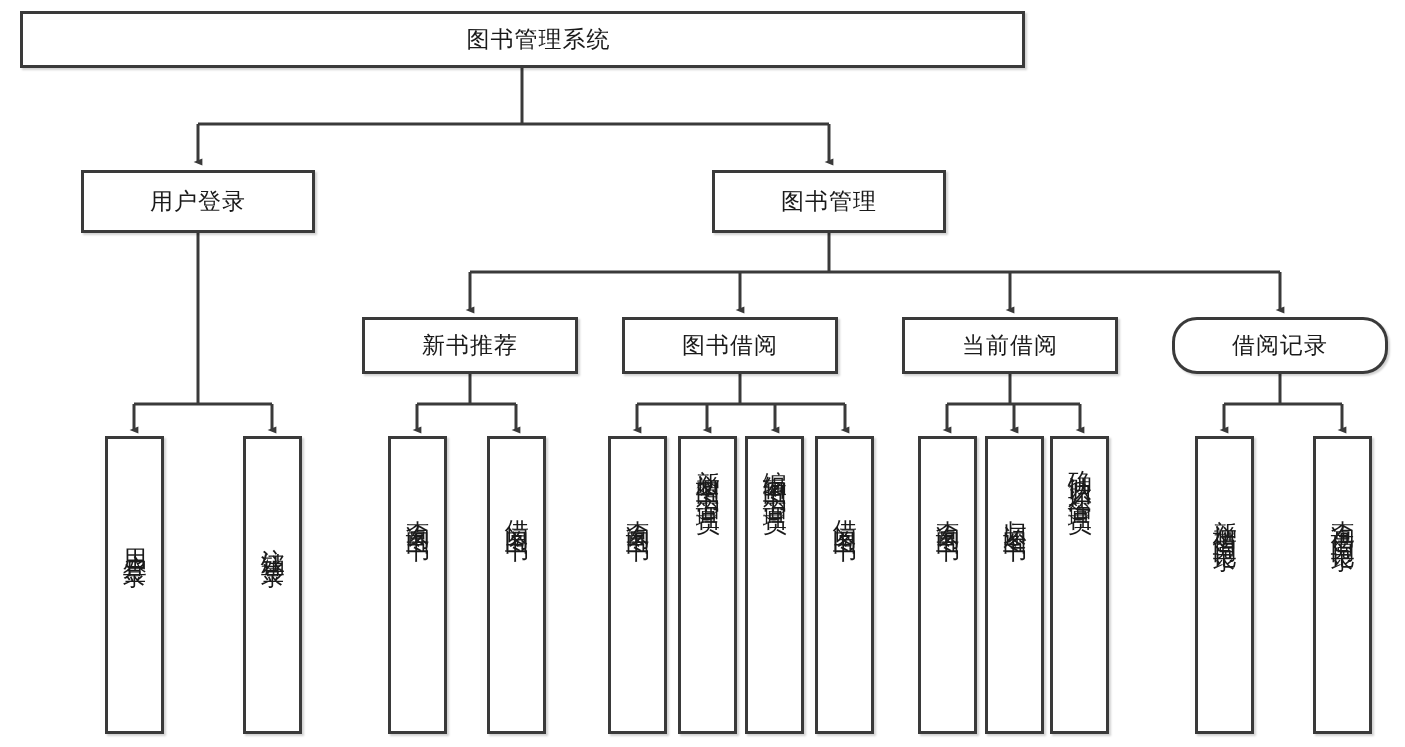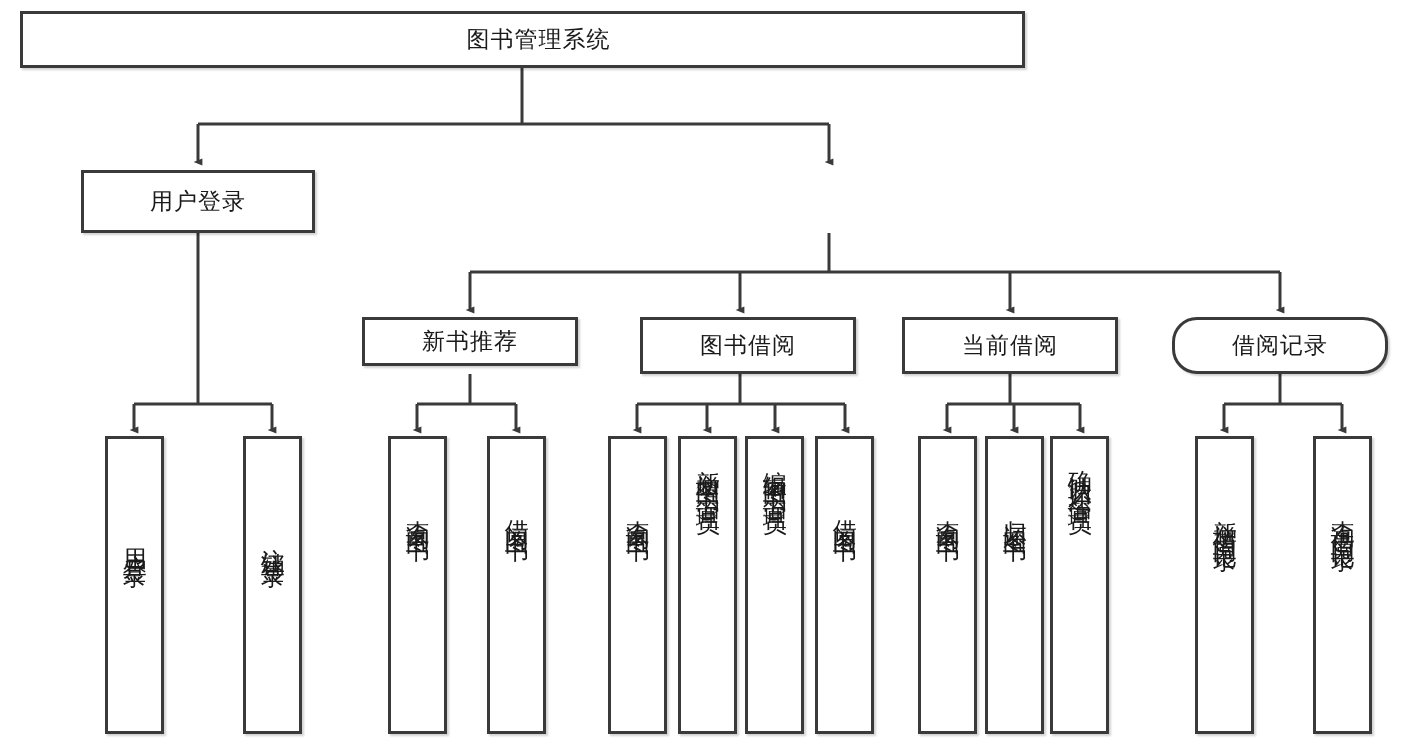--- a/index.html
+++ b/index.html
@@ -125,25 +125,28 @@
     </g>
   </svg>
 
   <div class="node horiz" style="left:20px; top:11px; width:1005px; height:57px;padding-left:32px;">
     <span>图书管理系统</span>
   </div>
 
   <div class="node horiz" style="left:81px; top:170px; width:234px; height:63px;">
     <span>用户登录</span>
   </div>
+  <div class="node horiz" style="left:712px; top:170px; width:234px; height:63px;">
+    <span>图书管理</span>
+  </div>
 
-  <div class="node horiz" style="left:362px; top:317px; width:216px; height:49px;text-align:right;">
+  <div class="node horiz" style="left:362px; top:317px; width:216px; height:57px;text-align:right;">
     <span>新书推荐</span>
   </div>
-  <div class="node horiz" style="left:640px; top:317px; width:216px; height:57px;">
+  <div class="node horiz" style="left:622px; top:317px; width:216px; height:57px;">
     <span>图书借阅</span>
   </div>
   <div class="node horiz" style="left:902px; top:317px; width:216px; height:57px;font-family:Liberation Serif, serif;">
     <span>当前借阅</span>
   </div>
   <div class="node horiz" style="left:1172px; top:317px; width:216px; height:57px;border-radius:25px;">
     <span>借阅记录</span>
   </div>
 
   <div class="node vert mid" style="left:105px; top:436px; width:59px; height:298px;">

